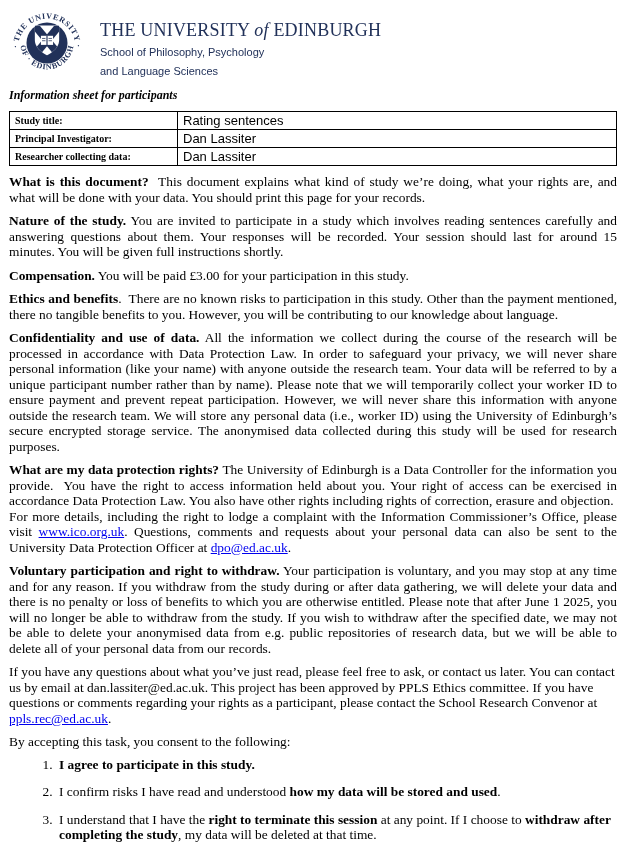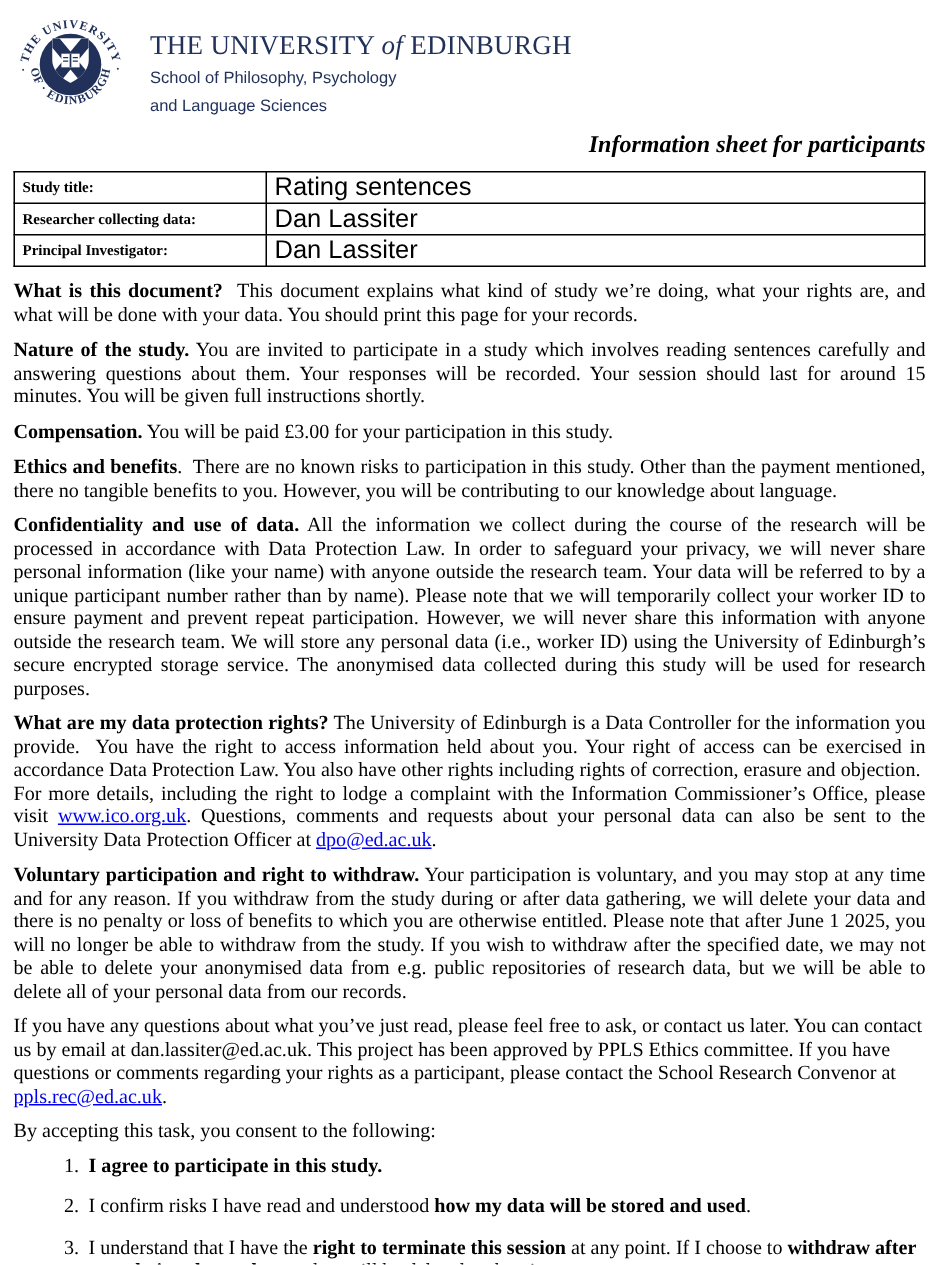--- a/index.html
+++ b/index.html
@@ -20,27 +20,27 @@
   .masthead{display:flex;align-items:flex-start;}
   .crest{width:76px;height:76px;flex:none;}
   .crest .navy{fill:var(--navy);}
   .crest .ring{fill:var(--navy);font-family:"Liberation Serif",serif;font-weight:bold;font-size:10.5px;letter-spacing:1px;}
   .lockup{margin-left:15px;padding-top:15px;}
   .uni-name{font-size:18px;color:var(--navy);letter-spacing:.2px;}
   .uni-name .i{font-style:italic;}
   .school-name{font-family:"Liberation Sans",sans-serif;font-size:11px;line-height:19px;color:var(--navy);margin-top:2px;}
 
   
-  .doc-title{font-size:16px;font-weight:bold;font-style:italic;text-align:right;margin:7px 0 8px 0;font-family:Liberation Serif, serif;}
+  .doc-title{font-size:12px;font-weight:bold;font-style:italic;text-align:left;margin:7px 0 8px 0;font-family:Liberation Serif, serif;}
 
   
   .info-table{width:100%;border-collapse:collapse;}
   .info-table td{border:1.5px solid var(--border);padding:0 5px;height:18px;vertical-align:middle;}
   .info-table td.lbl{width:168px;font-weight:bold;font-size:10px;}
-  .info-table td.val{font-family:"Liberation Sans",sans-serif;font-size:17px;}
+  .info-table td.val{font-family:"Liberation Sans",sans-serif;font-size:13px;}
 
   
   .para{font-size:13.4px;line-height:15.5px;text-align:justify;margin:8px 0 7px 0;}
   .para.ragged{text-align:left;}
   .b{font-weight:bold;}
   .i{font-style:italic;}
   a.doc-link{color:var(--link);text-decoration:underline;cursor:pointer;}
 
   
   .consent-list{margin:6px 0 0 0;padding-left:47px;font-size:13.4px;line-height:15.5px;}
@@ -90,25 +90,25 @@
 
   <h1 class="doc-title">Information sheet for participants</h1>
 
   <table class="info-table">
     <tbody>
       <tr>
         <td class="lbl">Study title:</td>
         <td class="val">Rating sentences</td>
       </tr>
       <tr>
-        <td class="lbl">Researcher collecting data:</td>
+        <td class="lbl">Principal Investigator:</td>
         <td class="val">Dan Lassiter</td>
       </tr>
       <tr>
-        <td class="lbl">Principal Investigator:</td>
+        <td class="lbl">Researcher collecting data:</td>
         <td class="val">Dan Lassiter</td>
       </tr>
     </tbody>
   </table>
 
   <p class="para"><span class="b">What is this document?</span><span>&nbsp; This document explains what kind of study we’re doing, what your rights are, and what will be done with your data. You should print this page for your records.</span></p>
   <p class="para"><span class="b">Nature of the study.</span><span> You are invited to participate in a study which involves reading sentences carefully and answering questions about them. Your responses will be recorded. Your session should last for around 15 minutes. You will be given full instructions shortly.</span></p>
   <p class="para"><span class="b">Compensation.</span><span> You will be paid £3.00 for your participation in this study.</span></p>
   <p class="para"><span class="b">Ethics and benefits</span><span>.&nbsp; There are no known risks to participation in this study. Other than the payment mentioned, there no tangible benefits to you. However, you will be contributing to our knowledge about language.</span></p>
   <p class="para"><span class="b">Confidentiality and use of data.</span><span> All the information we collect during the course of the research will be processed in accordance with Data Protection Law. In order to safeguard your privacy, we will never share personal information (like your name) with anyone outside the research team. Your data will be referred to by a unique participant number rather than by name). Please note that we will temporarily collect your worker ID to ensure payment and prevent repeat participation. However, we will never share this information with anyone outside the research team. We will store any personal data (i.e., worker ID) using the University of Edinburgh’s secure encrypted storage service. The anonymised data collected during this study will be used for research purposes.</span></p>

